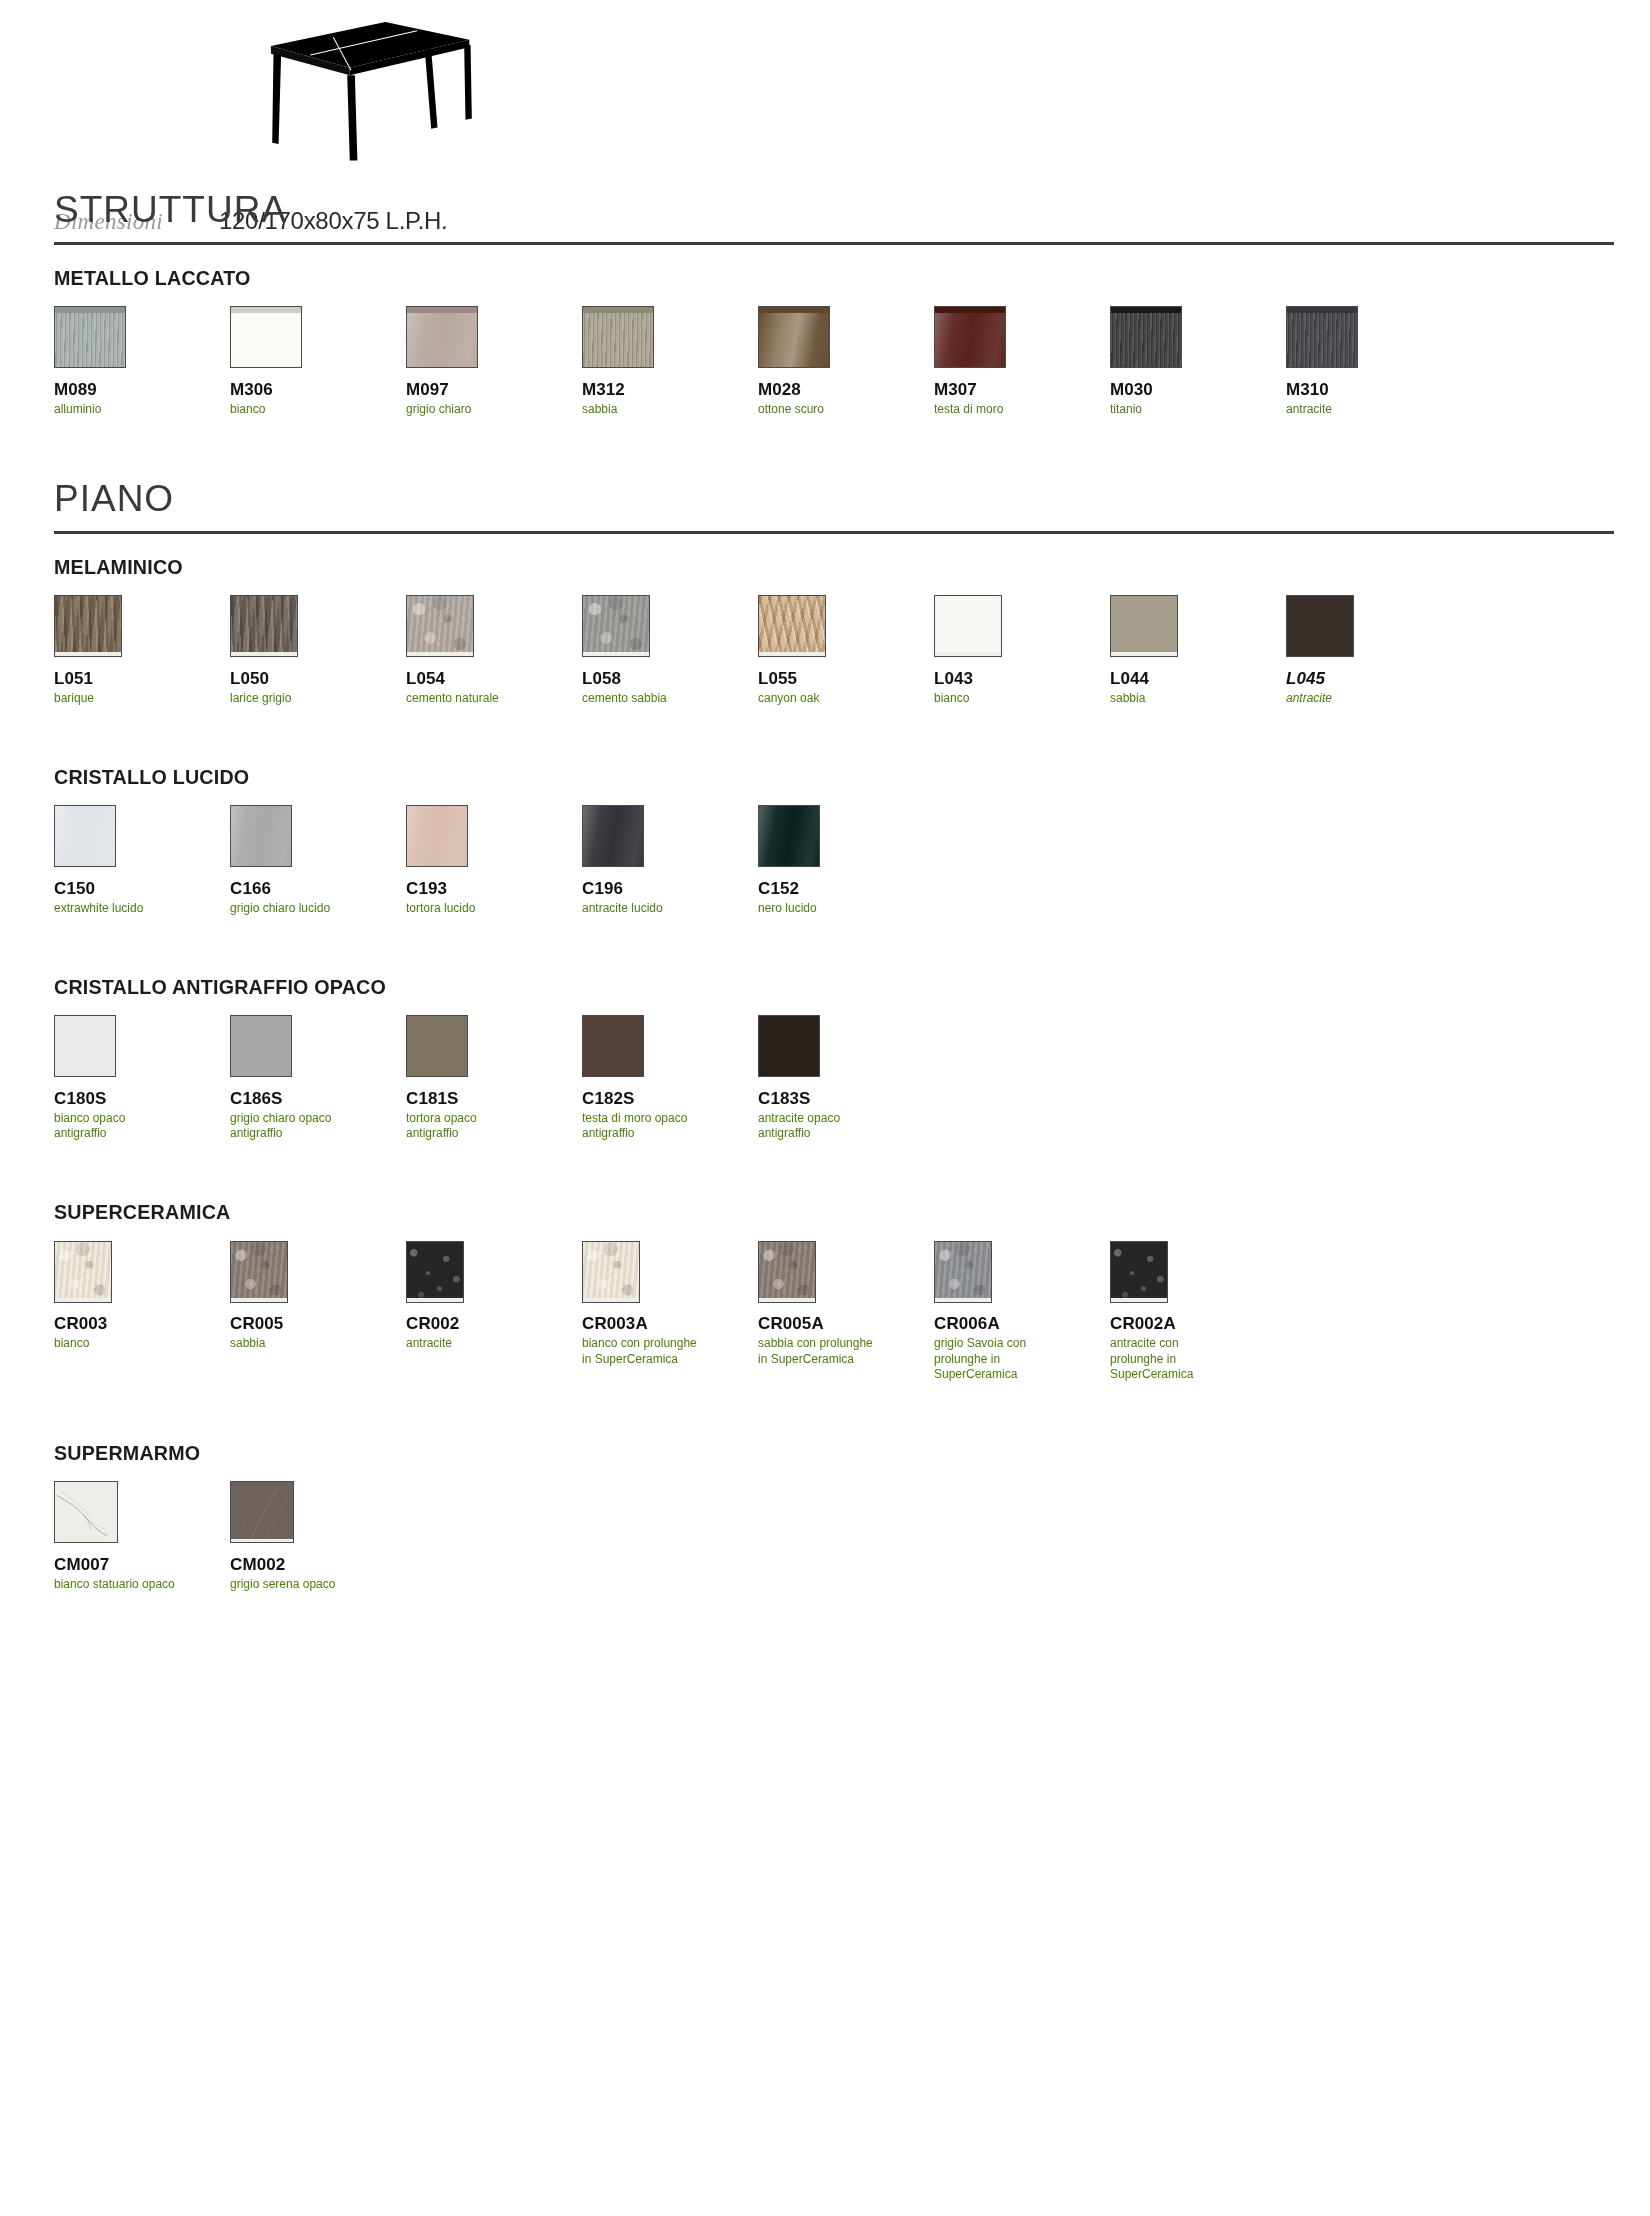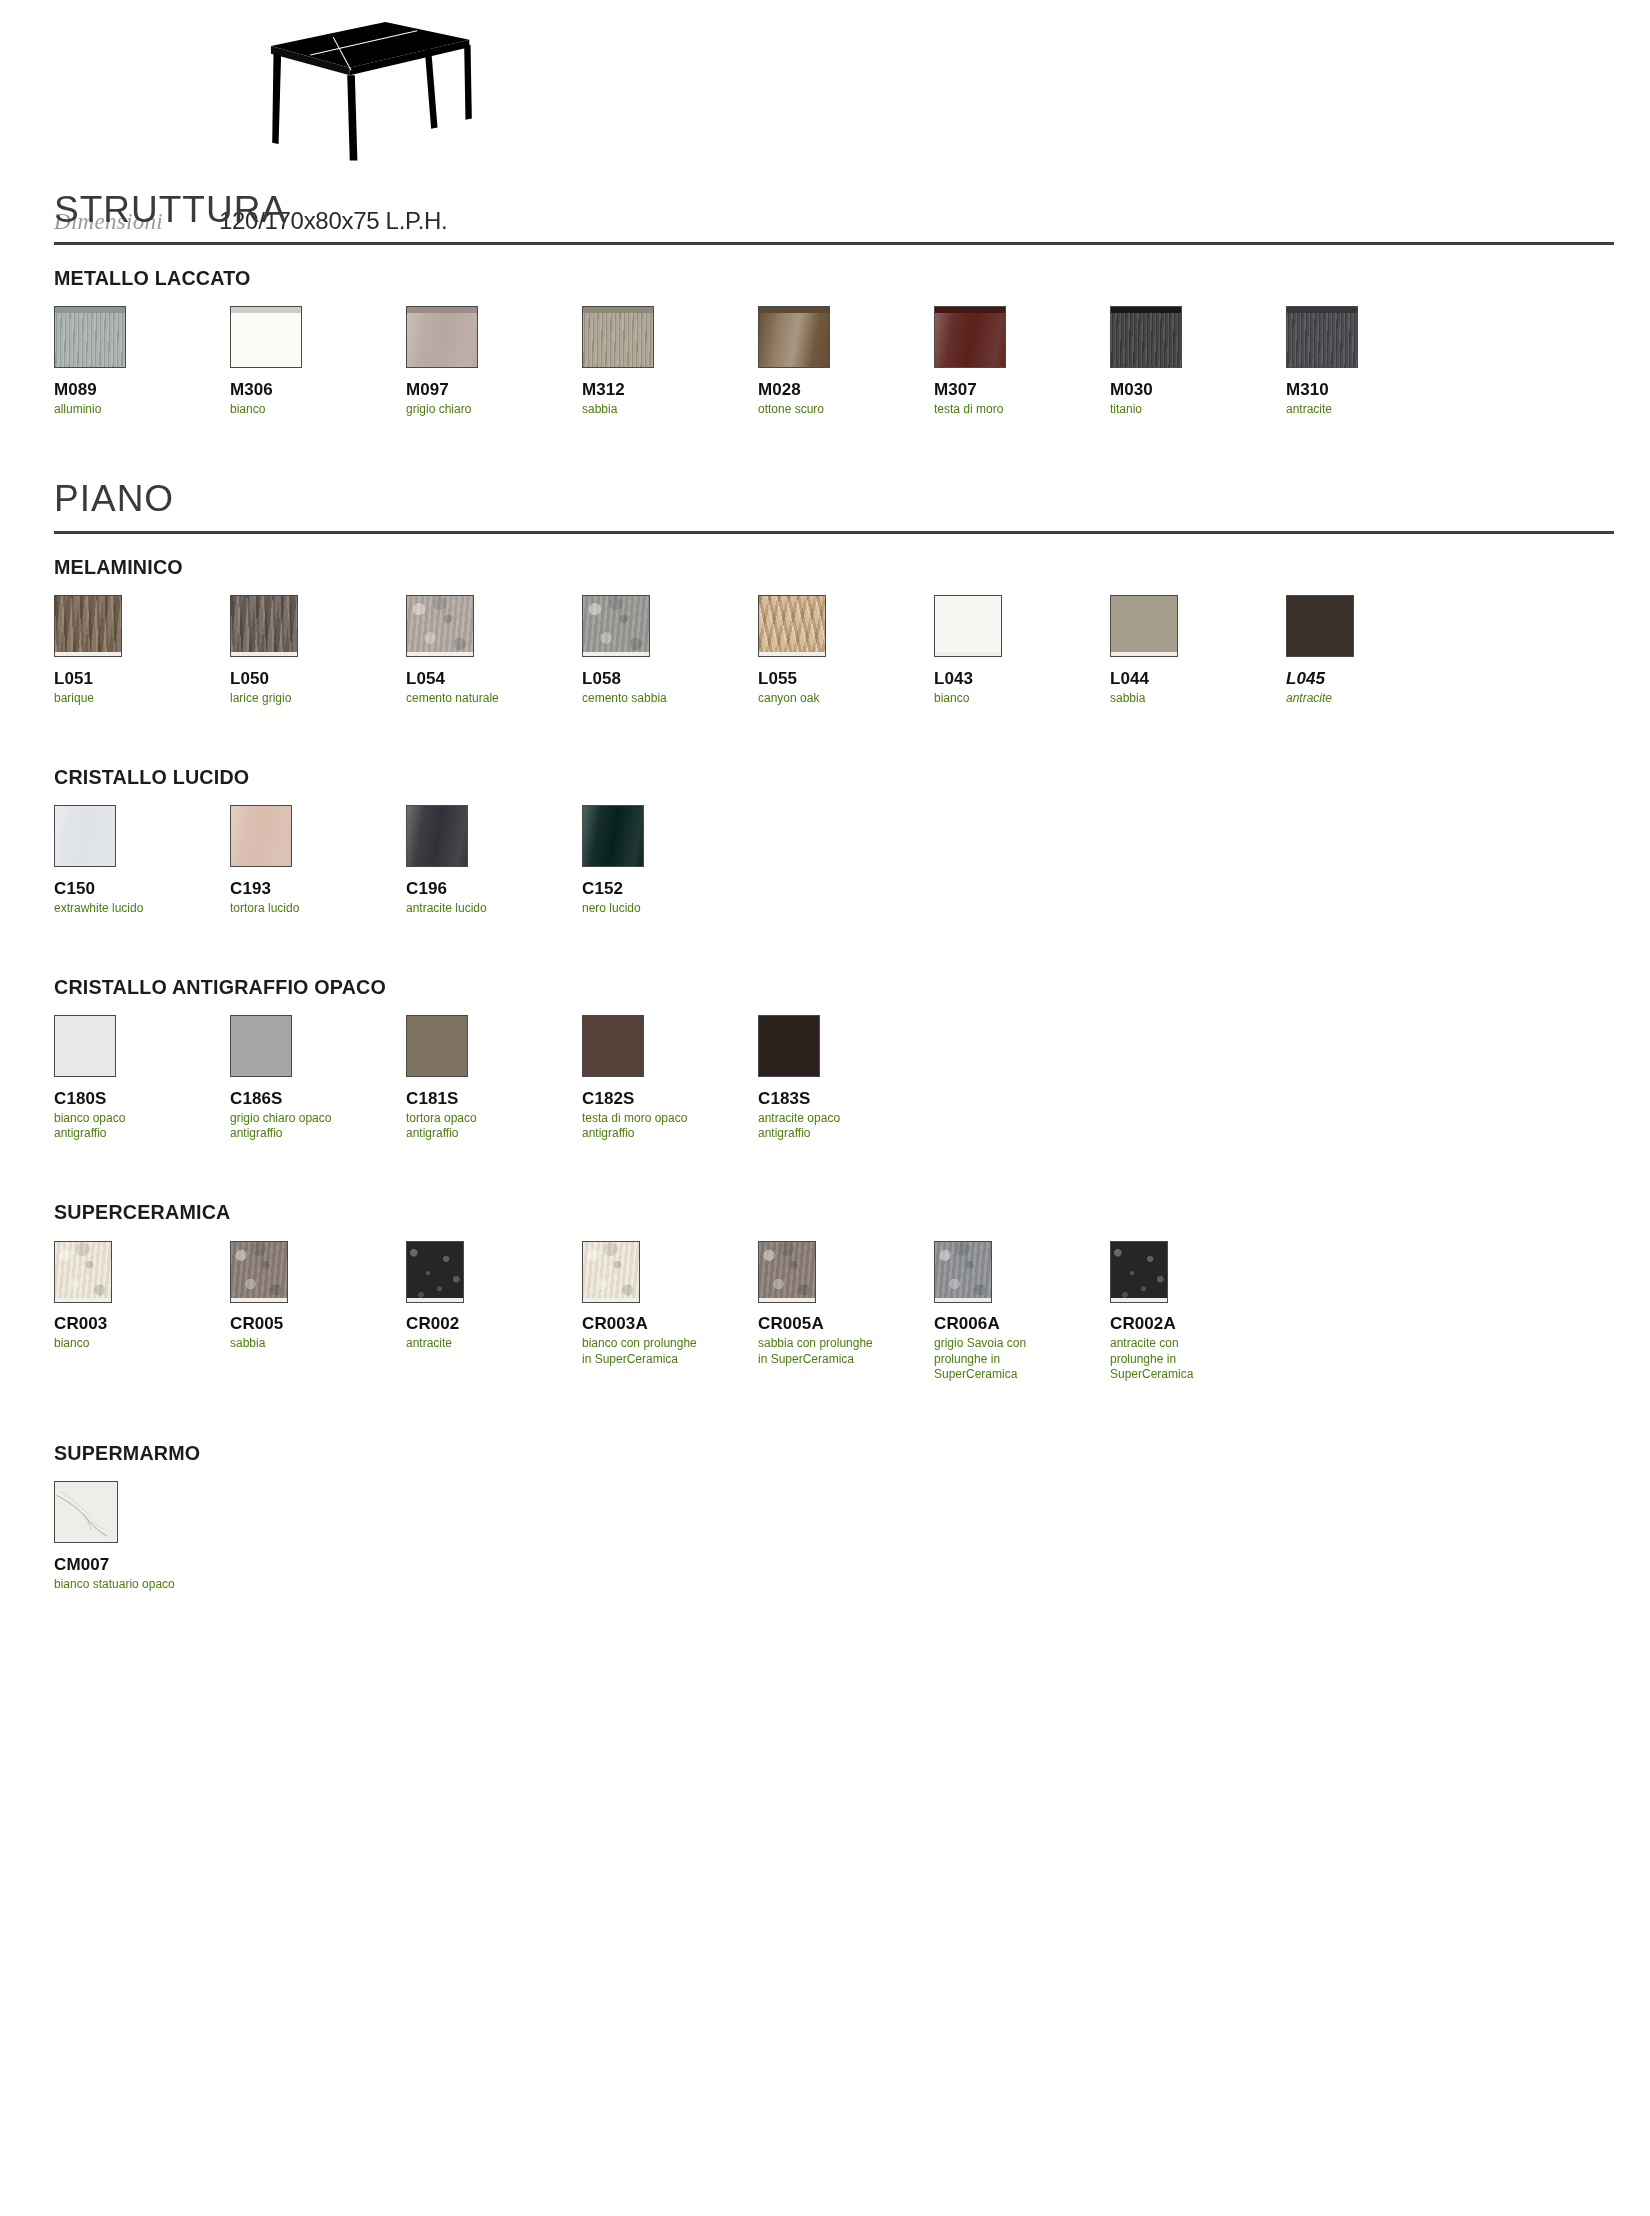--- a/index.html
+++ b/index.html
@@ -350,20 +350,27 @@
       <div class="sub-title" style="margin-top: 38px;">CRISTALLO LUCIDO</div>
       <div class="swatch-grid" style="margin-top: 16.5px;">
         <div class="swatch-cell" style="margin-bottom: 21.6px;">
           <div class="swatch-chip size-glass" style="background: rgb(223, 227, 232);">
             <div class="tex-gloss"></div>
           </div>
           <div class="swatch-code">C150</div>
           <div class="swatch-desc" style="white-space: pre-line;">extrawhite lucido</div>
         </div>
         <div class="swatch-cell" style="margin-bottom: 21.6px;">
+          <div class="swatch-chip size-glass" style="background: rgb(168, 168, 166);">
+            <div class="tex-gloss"></div>
+          </div>
+          <div class="swatch-code">C166</div>
+          <div class="swatch-desc" style="white-space: pre-line;">grigio chiaro lucido</div>
+        </div>
+        <div class="swatch-cell" style="margin-bottom: 21.6px;">
           <div class="swatch-chip size-glass" style="background: rgb(217, 188, 174);">
             <div class="tex-gloss"></div>
           </div>
           <div class="swatch-code">C193</div>
           <div class="swatch-desc" style="white-space: pre-line;">tortora lucido</div>
         </div>
         <div class="swatch-cell" style="margin-bottom: 7px;">
           <div class="swatch-chip size-glass" style="background: rgb(48, 50, 55);">
             <div class="tex-gloss"></div>
           </div>
@@ -484,16 +491,28 @@
               <path d="M2,22 C24,34 40,46 52,62 C62,74 70,82 84,90" stroke="#9aa0a2" stroke-width="1.6" fill="none" opacity="0.85"></path>
               <path d="M10,16 C30,30 44,44 58,58" stroke="#b9bec0" stroke-width="1" fill="none" opacity="0.7"></path>
               <path d="M46,54 C52,60 56,70 58,80" stroke="#8e9496" stroke-width="1.1" fill="none" opacity="0.6"></path>
               <path d="M60,66 C66,72 72,76 80,78" stroke="#a9aeb0" stroke-width="0.9" fill="none" opacity="0.6"></path>
             </svg>
             <div class="edge-strip"></div>
           </div>
           <div class="swatch-code">CM007</div>
           <div class="swatch-desc" style="white-space: pre-line;">bianco statuario opaco</div>
         </div>
+        <div class="swatch-cell" style="margin-bottom: 21.6px;">
+          <div class="swatch-chip size-marmo" style="background: rgb(110, 99, 92);">
+            <svg class="vein-svg" viewBox="0 0 100 100" preserveAspectRatio="none">
+              <path d="M30,100 C42,72 56,44 74,12" stroke="#9e958c" stroke-width="1.2" fill="none" opacity="0.55"></path>
+              <path d="M6,92 C20,70 32,52 44,30" stroke="#8c837b" stroke-width="1" fill="none" opacity="0.4"></path>
+              <path d="M54,96 C66,72 78,50 92,26" stroke="#a79d94" stroke-width="0.9" fill="none" opacity="0.4"></path>
+            </svg>
+            <div class="edge-strip"></div>
+          </div>
+          <div class="swatch-code">CM002</div>
+          <div class="swatch-desc" style="white-space: pre-line;">grigio serena opaco</div>
+        </div>
       </div>
     </div>
   </div>
 
 
 </body></html>

